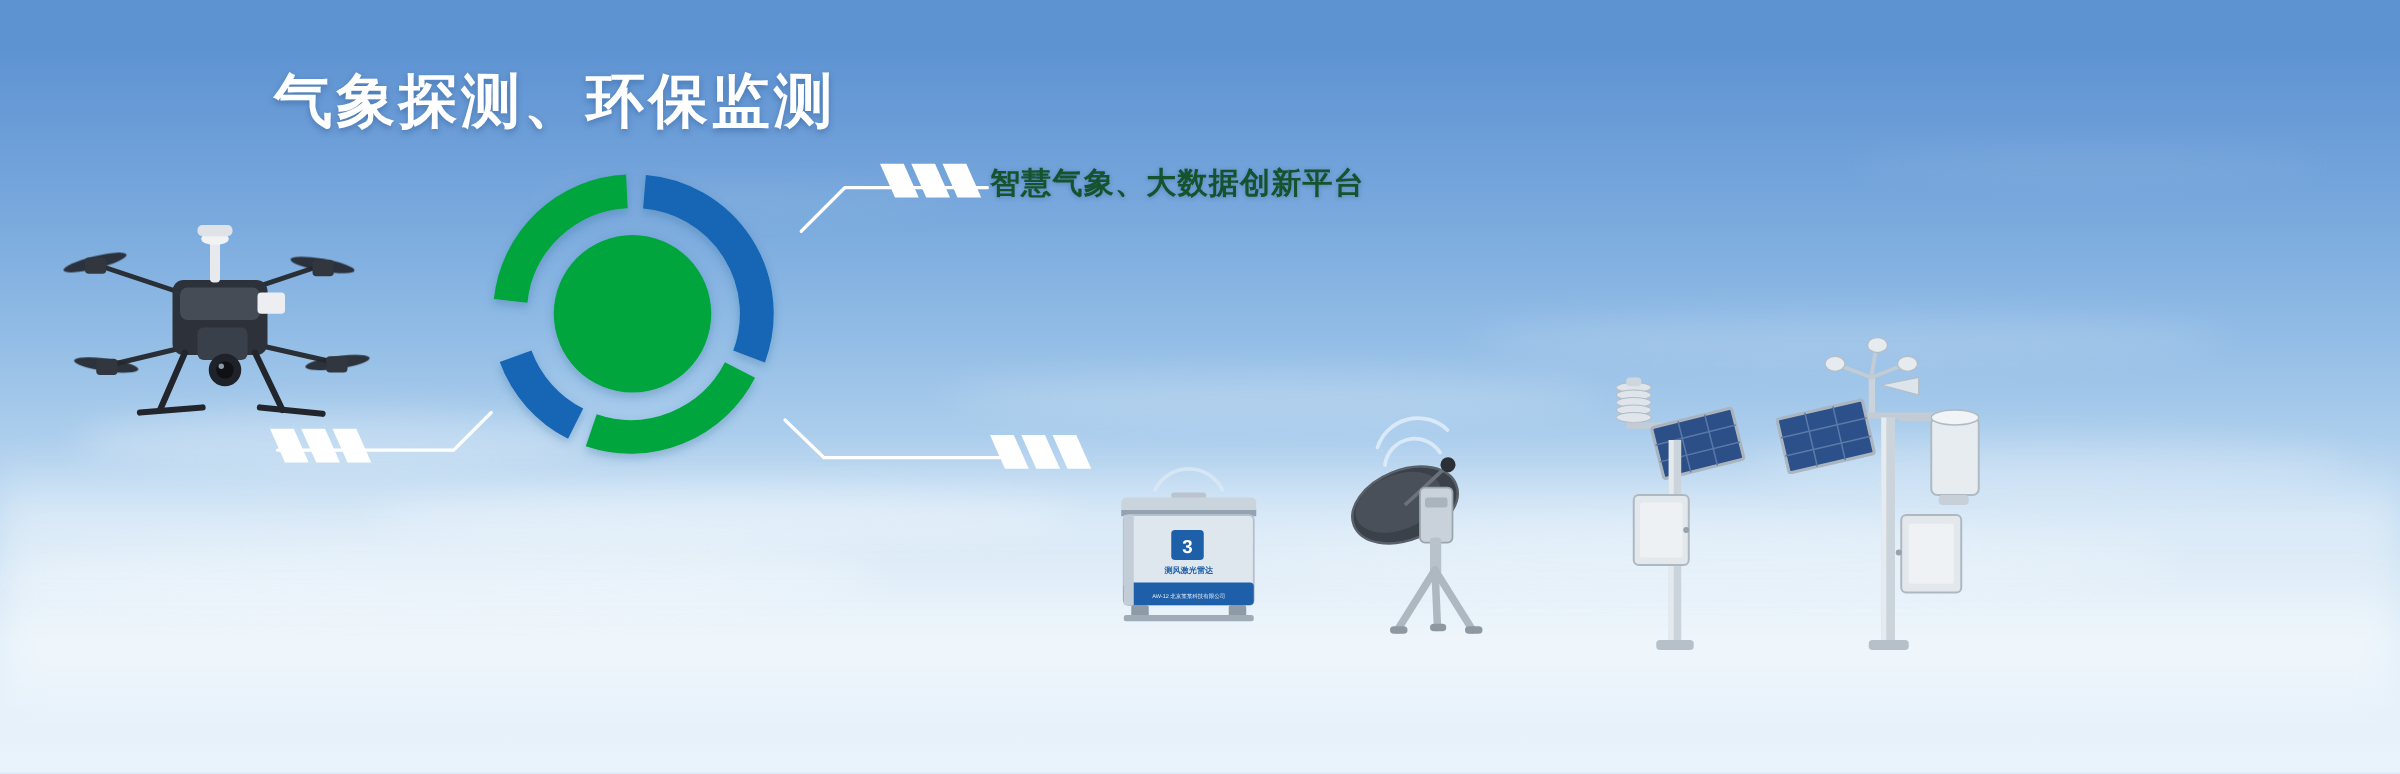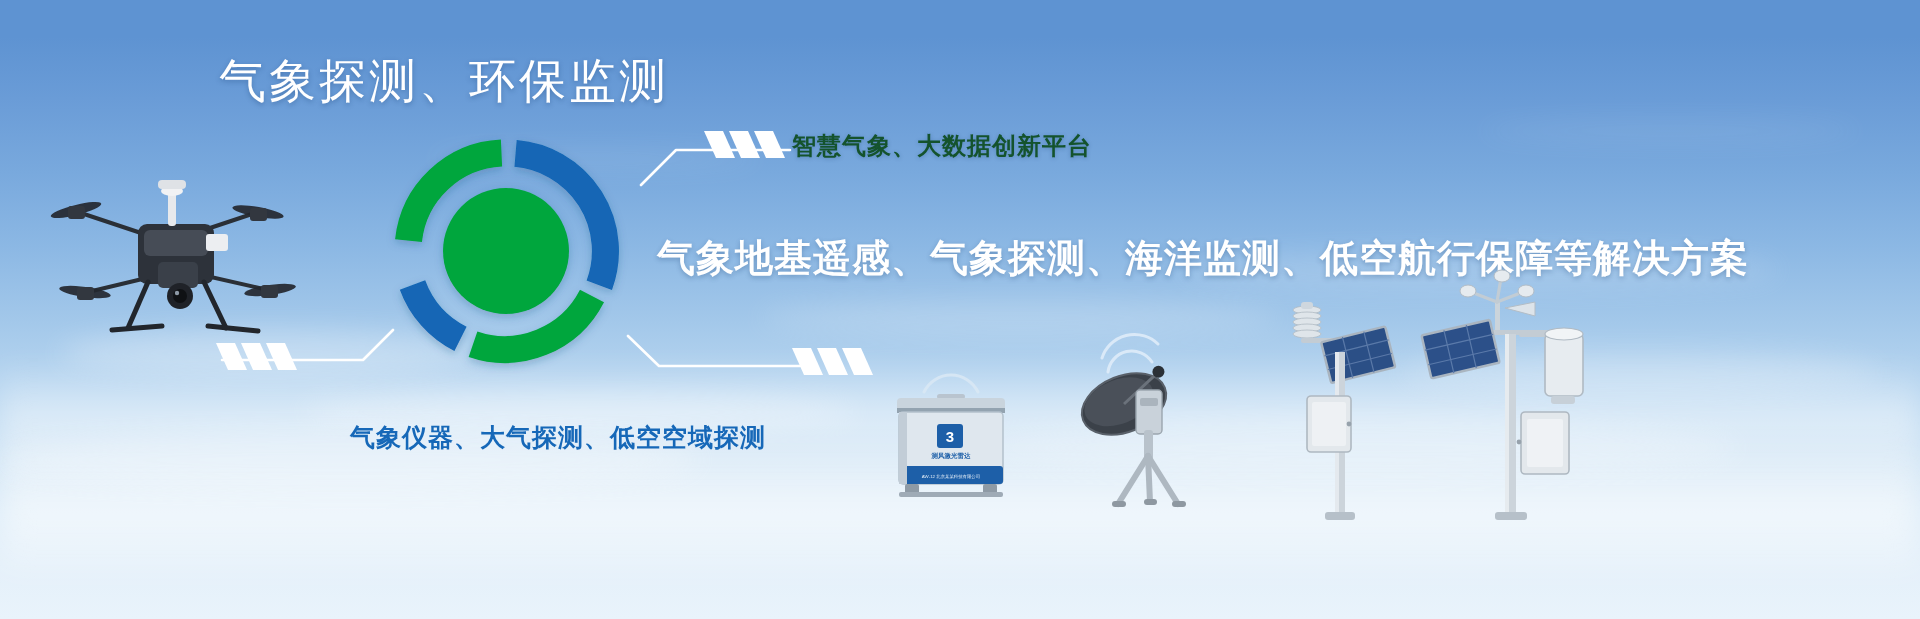--- a/index.html
+++ b/index.html
@@ -34,21 +34,21 @@
   .w4{left:1180px;top:250px;width:600px;height:40px;opacity:.26;}
   .w5{left:1400px;top:350px;width:480px;height:44px;opacity:.4;}
   .w6{left:0px;top:430px;width:700px;height:60px;opacity:.55;}
   .w7{left:980px;top:420px;width:760px;height:56px;opacity:.45;}
   .w8{left:430px;top:150px;width:330px;height:18px;opacity:.18;}
   .w9{left:1480px;top:120px;width:380px;height:22px;opacity:.14;}
 
   
   .title{
     position:absolute;left:219px;top:52px;
-    font-size:47px;font-weight:normal;color:#ffffff;
+    font-size:47px;font-weight:bold;color:#ffffff;
     letter-spacing:3px;line-height:1.25;white-space:nowrap;
     text-shadow:0 2px 5px rgba(20,60,110,.34);
   }
 
   
   .donut{position:absolute;left:388px;top:133px;width:236px;height:236px;}
   .donut svg{display:block;overflow:visible;}
 
   
   .connectors{position:absolute;left:0;top:0;width:1920px;height:619px;pointer-events:none;}
@@ -137,22 +137,20 @@
         <path d="M 24.5 152.0 A 98 98 0 0 0 72.5 205.9" fill="none" stroke="#1266b5" stroke-width="27"></path>
 
         <path d="M 85.0 211.2 A 98 98 0 0 0 204.0 163.0" fill="none" stroke="#00a63c" stroke-width="27"></path>
 
         <circle cx="118" cy="118" r="63" fill="#00a63c"></circle>
       </g>
     </svg>
   </div>
 
   <div class="txt-top">智慧气象、大数据创新平台</div>
-  <div class="txt-main">气象地基遥感、气象探测、海洋监测、低空航行保障等解决方案</div>
-  <div class="txt-bottom">气象仪器、大气探测、低空空域探测</div>
 
   <div class="obj" style="left:40px;top:150px;">
     <svg width="260" height="220" viewBox="0 0 260 220">
       <g stroke="#2a2f36" stroke-width="4" fill="none" stroke-linecap="round">
 
         <line x1="128" y1="92" x2="38" y2="62"></line>
         <line x1="128" y1="92" x2="215" y2="63"></line>
         <line x1="140" y1="120" x2="48" y2="142"></line>
         <line x1="140" y1="120" x2="228" y2="140"></line>
       </g>

